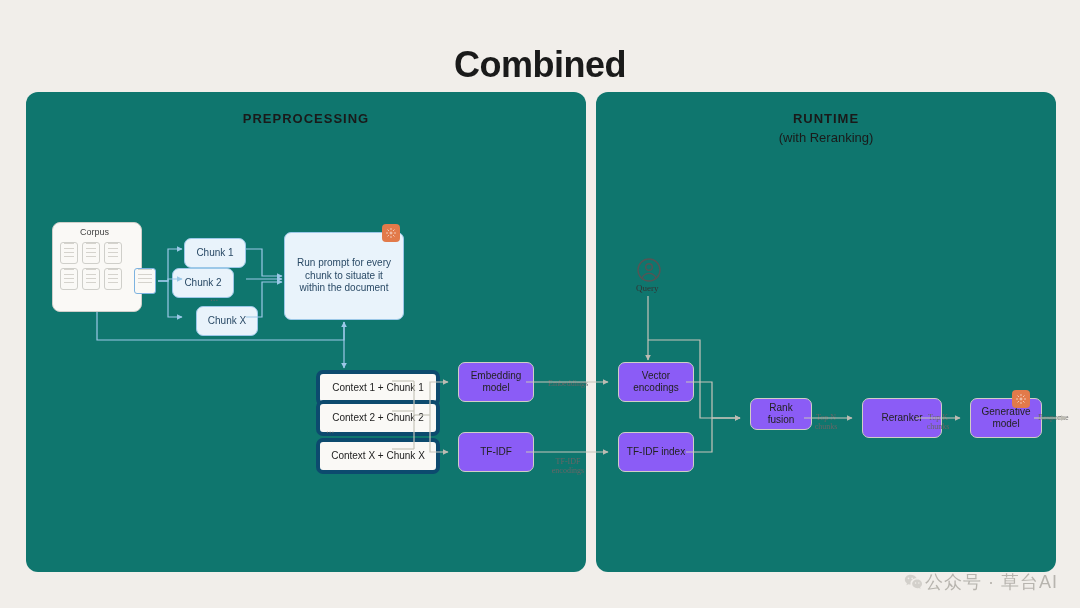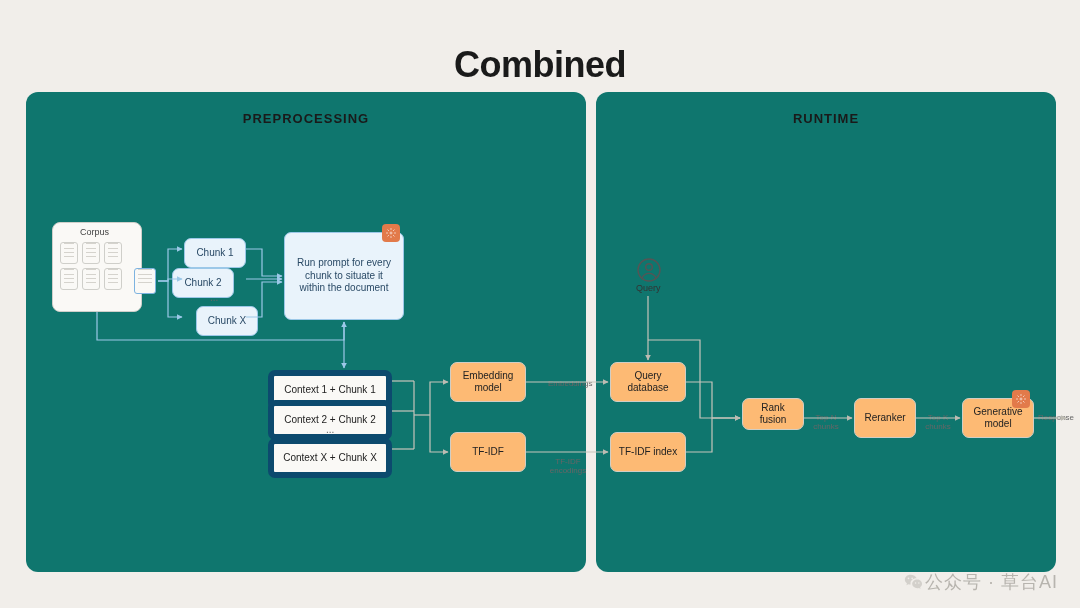--- a/index.html
+++ b/index.html
@@ -55,29 +55,29 @@
   .doc {
     position:absolute; width:18px; height:22px; border:1px solid #cfcfca;
     border-radius:3px; background:#faf9f6;
   }
   .doc::before,.doc::after {
     content:""; position:absolute; left:3px; right:3px; height:1px; background:#d5d3cd;
   }
   .doc::before { top:5px; box-shadow:0 4px 0 #d5d3cd,0 8px 0 #d5d3cd; }
   .doc-active { border-color:#7db3e0; }
   .blue { background:#e9f3fb; border:1px solid #9cc8e8; color:#2a4a66; }
-  .greybox { background:#fdba74; border:1px solid #d0cec5; }
-  .plain { background:#faf9f6; border:6px solid #0c4a6e; }
+  .greybox { background:#8b5cf6; border:1px solid #d0cec5;margin-left:8px; }
+  .plain { background:#faf9f6; border:4px solid #0c4a6e;margin-left:48px; }
   .ellipsis { position:absolute; font-size:10px; color:#666; }
   .claude-badge {
     position:absolute; width:18px; height:18px; border-radius:4px;
     background:#e27a4a; display:flex; align-items:center; justify-content:center;
   }
   .claude-badge svg { width:12px; height:12px; }
-  .edge-label { position:absolute; font-size:8px; color:#666; text-align:center; line-height:1.1; }
+  .edge-label { position:absolute; font-size:8px; color:#666; text-align:center; line-height:1.1;font-family:Liberation Serif, serif; }
   svg.wires { position:absolute; left:0; top:0; width:1080px; height:608px; pointer-events:none; }
   .watermark {
     position:absolute; right:22px; bottom:14px; color:#b7b4ae;
     font-size:18px; display:flex; align-items:center; 
     font-weight:400; letter-spacing:1px;
   }
   .watermark svg { width:22px; height:22px; opacity:.5; }
   .user-icon { position:absolute; }
 </style>
 </head>
@@ -87,20 +87,21 @@
 
 <div class="panel panel-left">
   <div class="panel-head">
     <span>PREPROCESSING</span>
   </div>
 </div>
 
 <div class="panel panel-right">
   <div class="panel-head">
     <span>RUNTIME</span>
+    <span class="sub">(with Reranking)</span>
   </div>
 </div>
 
 <div class="corpus-box" style="left:52px; top:222px; width:90px; height:90px;"></div>
 <div class="corpus-title" style="left:80px; top:227px;">Corpus</div>
 <div class="doc" style="left:60px; top:242px;"></div>
 <div class="doc" style="left:82px; top:242px;"></div>
 <div class="doc" style="left:104px; top:242px;"></div>
 <div class="doc" style="left:60px; top:268px;"></div>
 <div class="doc" style="left:82px; top:268px;"></div>
@@ -123,34 +124,34 @@
 </div>
 
 <div class="node plain" style="left:268px; top:370px; width:124px; height:22px;">Context 1 + Chunk 1</div>
 <div class="node plain" style="left:268px; top:400px; width:124px; height:22px;">Context 2 + Chunk 2</div>
 <div class="ellipsis" style="left:326px; top:424px;">...</div>
 <div class="node plain" style="left:268px; top:438px; width:124px; height:22px;">Context X + Chunk X</div>
 
 <div class="node greybox" style="left:450px; top:362px; width:76px; height:40px;">Embedding model</div>
 <div class="node greybox" style="left:450px; top:432px; width:76px; height:40px;">TF-IDF</div>
 
-<div class="node greybox" style="left:610px; top:362px; width:76px; height:40px;">Query database</div>
+<div class="node greybox" style="left:610px; top:362px; width:76px; height:40px;">Vector encodings</div>
 <div class="node greybox" style="left:610px; top:432px; width:76px; height:40px;">TF-IDF index</div>
 
 <div class="user-icon" style="left:637px; top:258px;">
   <svg width="24" height="24" viewBox="0 0 24 24" fill="none" stroke="#555" stroke-width="1.4">
     <circle cx="12" cy="12" r="11"></circle>
     <circle cx="12" cy="9" r="3.3"></circle>
     <path d="M5 20c1.6-3.2 4.3-4.6 7-4.6s5.4 1.4 7 4.6"></path>
   </svg>
 </div>
 <div class="edge-label" style="left:636px; top:284px; font-size:9px; color:#333;">Query</div>
 
 <div class="node greybox" style="left:742px; top:398px; width:62px; height:32px;">Rank fusion</div>
-<div class="node greybox" style="left:854px; top:398px; width:62px; height:40px;">Reranker</div>
+<div class="node greybox" style="left:854px; top:398px; width:80px; height:40px;">Reranker</div>
 <div class="node greybox" style="left:962px; top:398px; width:72px; height:40px;">Generative model</div>
 <div class="claude-badge" style="left:1012px; top:390px;">
   <svg viewBox="0 0 24 24">
       <g stroke="#fff" stroke-width="1.2" fill="none">
         <circle cx="12" cy="12" r="2"></circle>
         <path d="M12 2v4M12 18v4M2 12h4M18 12h4M5 5l3 3M16 16l3 3M5 19l3-3M16 8l3-3"></path>
       </g>
     </svg>
 </div>
 

